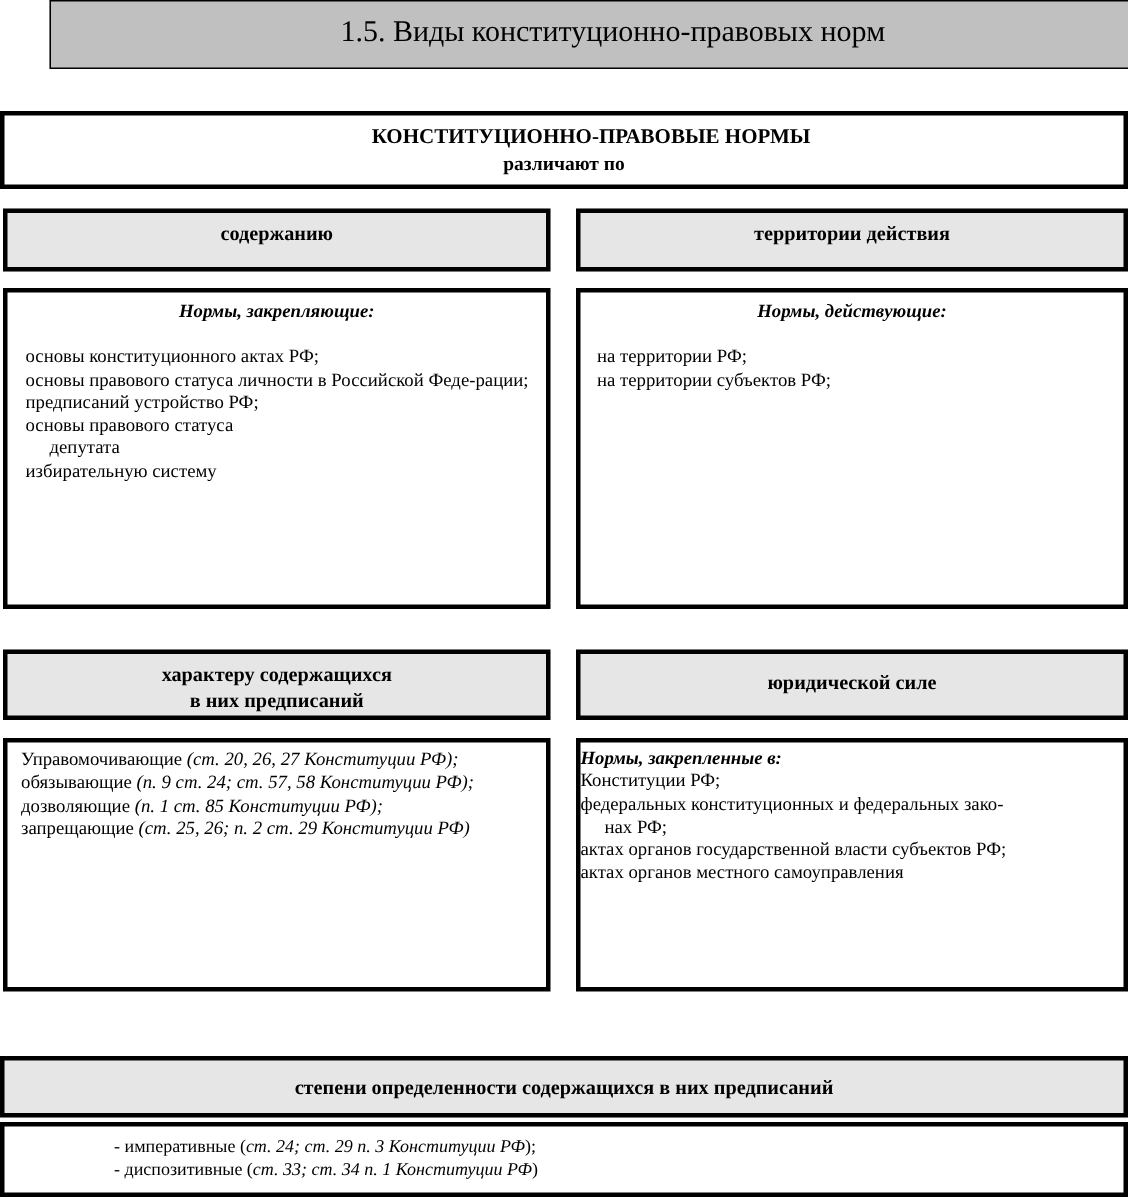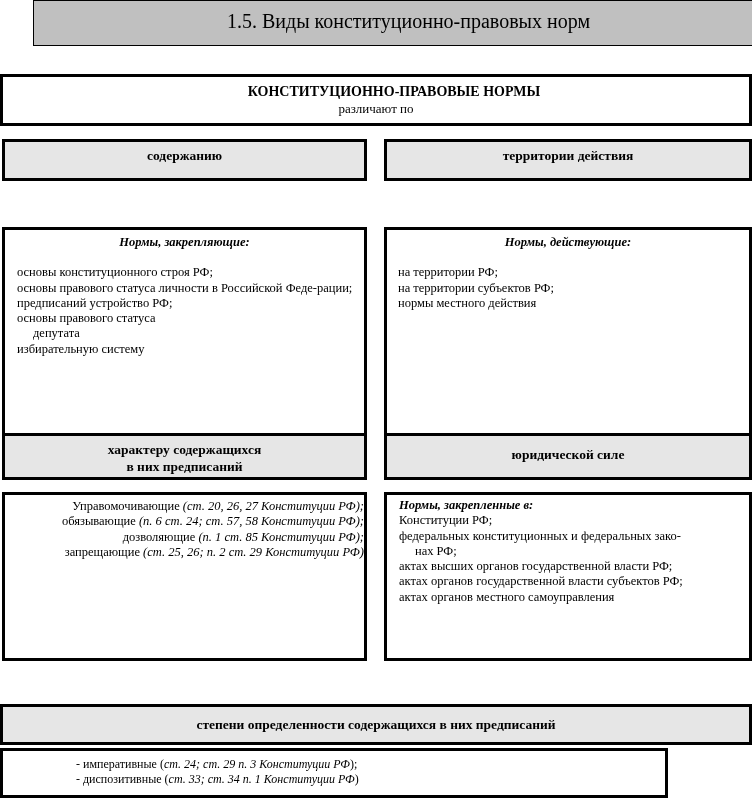--- a/index.html
+++ b/index.html
@@ -4,97 +4,95 @@
 <style>
   html, body { margin: 0; padding: 0; background: #ffffff; }
   body { width: 752px; height: 799px; position: relative; overflow: hidden;
          font-family: "Liberation Serif", "DejaVu Serif", serif; color: #000; }
   .box { position: absolute; box-sizing: border-box; }
   .title-bar { left: 0; top: 0; width: 751px; height: 46px; background: #c0c0c0;
                border: 1px solid #000; text-align: center; font-size: 20px; line-height: 40px; margin-left: 33px; }
   .main-box { left: 0; top: 74px; width: 752px; height: 52px; border: 3px solid #000; background: #fff;
               text-align: center; }
   .main-box .t1 { font-weight: bold; font-size: 14px; margin-top: 6px; line-height: 17px; padding-left: 36px; }
-  .main-box .t2 { font-size: 13px; line-height: 17px; }
+  .main-box .t2 { font-size: 13px; line-height: 17px; font-weight: bold; }
   .hdr { background: #e6e6e6; border: 3px solid #000; text-align: center; font-weight: bold; font-size: 13.5px; }
   .cnt { background: #fff; border: 3px solid #000; font-size: 12.5px; line-height: 15.3px; }
   .L { left: 2px; width: 365px; }
   .R { left: 384px; width: 368px; }
   .h1 { top: 139px; height: 42px; padding-top: 6px; }
-  .c1 { top: 192px; height: 214px; margin-top: 35px; }
+  .c1 { top: 192px; height: 214px; }
   .h2 { top: 433px; height: 47px; padding-top: 5px; line-height: 17px; }
   .c2 { top: 492px; height: 169px; }
   .h3 { left: 0; width: 752px; top: 704px; height: 41px; line-height: 35px; }
-  .c3 { left: 0; width: 668px; top: 748px; height: 50px; }
+  .c3 { left: 0; width: 752px; top: 748px; height: 50px; }
   .sub { font-style: italic; font-weight: bold; text-align: center; margin-top: 5px; }
   .sub-left { font-style: italic; font-weight: bold; margin-top: 3px; }
   ul.list { list-style: none; margin: 0; padding: 0; }
   ul.list li { padding-left: 16px; text-indent: -16px; }
   .c1 ul.list { margin-top: 15px; padding-left: 12px; }
   .c1.R ul.list { padding-left: 11px; }
-  .c2.L ul.list { padding-left: 9px; margin-top: 4px; text-align: right; }
-  .c2.R { padding-left: 12px; }
+  .c2.L ul.list { padding-left: 9px; margin-top: 4px; }
+  .c2.R { }
   .c3 ul.list { padding-left: 73px; margin-top: 6px; }
   .c3 { font-size: 12px; }
   em.ref { font-style: italic; }
 </style>
 </head>
 <body>
 
 <div class="box title-bar">1.5. Виды конституционно-правовых норм</div>
 
 <div class="box main-box">
   <div class="t1">КОНСТИТУЦИОННО-ПРАВОВЫЕ НОРМЫ</div>
   <div class="t2">различают по</div>
 </div>
 
 <div class="box hdr L h1">содержанию</div>
 <div class="box hdr R h1">территории действия</div>
 
 <div class="box cnt L c1">
   <div class="sub">Нормы, закрепляющие:</div>
   <ul class="list">
-    <li>основы конституционного строя РФ;</li>
+    <li>основы конституционного актах РФ;</li>
     <li>основы правового статуса личности в Российской Феде-рации;</li>
     <li>предписаний устройство РФ;</li>
     <li>основы правового статуса<br>депутата</li>
     <li>избирательную систему</li>
   </ul>
 </div>
 
 <div class="box cnt R c1">
   <div class="sub">Нормы, действующие:</div>
   <ul class="list">
     <li>на территории РФ;</li>
     <li>на территории субъектов РФ;</li>
-    <li>нормы местного действия</li>
   </ul>
 </div>
 
 <div class="box hdr L h2">
   <div>характеру содержащихся</div>
   <div>в них предписаний</div>
 </div>
 <div class="box hdr R h2" style="line-height:38px;padding-top:0;">юридической силе</div>
 
 <div class="box cnt L c2">
   <ul class="list">
     <li><span>Управомочивающие </span><em class="ref">(ст. 20, 26, 27 Конституции РФ);</em></li>
-    <li><span>обязывающие </span><em class="ref">(п. 6 ст. 24; ст. 57, 58 Конституции РФ);</em></li>
+    <li><span>обязывающие </span><em class="ref">(п. 9 ст. 24; ст. 57, 58 Конституции РФ);</em></li>
     <li><span>дозволяющие </span><em class="ref">(п. 1 ст. 85 Конституции РФ);</em></li>
     <li><span>запрещающие </span><em class="ref">(ст. 25, 26; п. 2 ст. 29 Конституции РФ)</em></li>
   </ul>
 </div>
 
 <div class="box cnt R c2">
   <div class="sub-left">Нормы, закрепленные в:</div>
   <ul class="list">
     <li>Конституции РФ;</li>
     <li>федеральных конституционных и федеральных зако-<br>нах РФ;</li>
-    <li>актах высших органов государственной власти РФ;</li>
     <li>актах органов государственной власти субъектов РФ;</li>
     <li>актах органов местного самоуправления</li>
   </ul>
 </div>
 
 <div class="box hdr h3">степени определенности содержащихся в них предписаний</div>
 
 <div class="box cnt c3">
   <ul class="list">
     <li><span>- императивные (</span><em class="ref">ст. 24; ст. 29 п. 3 Конституции РФ</em><span>);</span></li>

